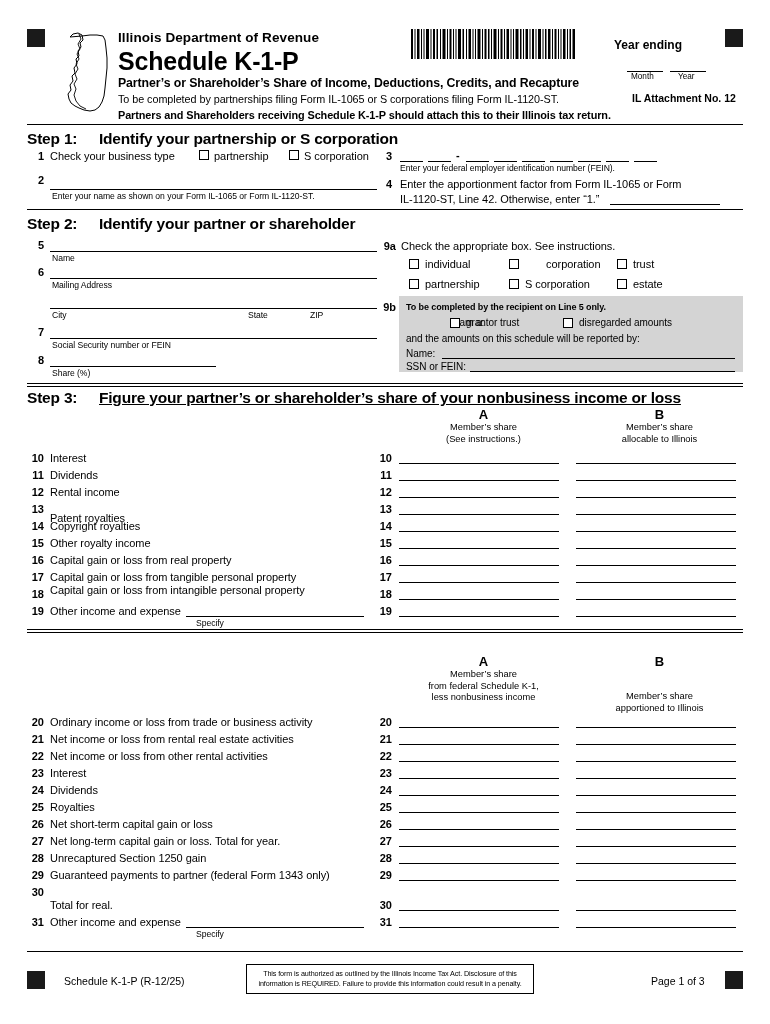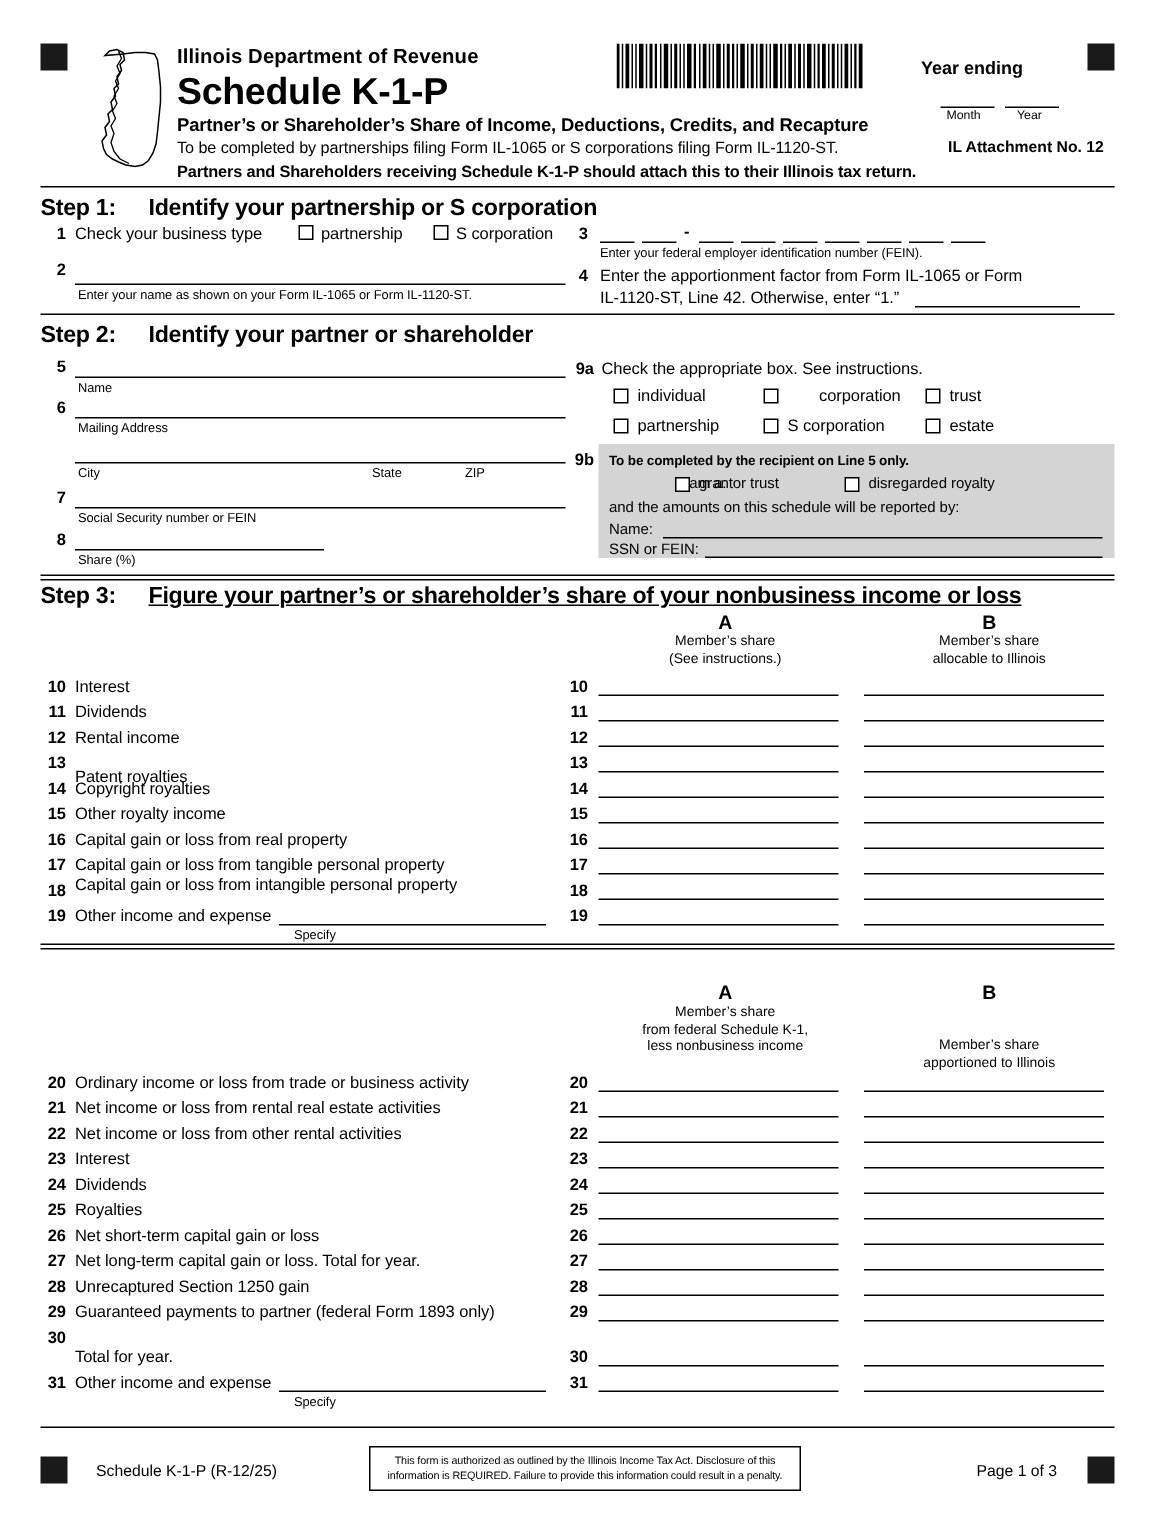--- a/index.html
+++ b/index.html
@@ -269,21 +269,21 @@
   <div class="cbx" style="left:617px; top:279px;"></div>
   <div class="txt" style="left:633px; top:278px;">estate</div>
 
   <div class="num" style="left:378px; top:301px; width:18px;">9b</div>
   <div class="shade9b"></div>
   <div class="b9b-t" style="left:406px; top:302px;">To be completed by the recipient on Line 5 only.</div>
   <div class="b9b-x" style="left:406px; top:317px;padding-left:48px;">I am a:</div>
   <div class="cbx" style="left:450px; top:318px;"></div>
   <div class="b9b-x" style="left:466px; top:317px;">grantor trust</div>
   <div class="cbx" style="left:563px; top:318px;"></div>
-  <div class="b9b-x" style="left:579px; top:317px;">disregarded royalty</div>
+  <div class="b9b-x" style="left:579px; top:317px;">disregarded amounts</div>
   <div class="b9b-x" style="left:406px; top:333px;">and the amounts on this schedule will be reported by:</div>
   <div class="b9b-x" style="left:406px; top:348px;">Name:</div>
   <div class="fline" style="left:442px; top:358px; width:293px;"></div>
   <div class="b9b-x" style="left:406px; top:361px;">SSN or FEIN:</div>
   <div class="fline" style="left:470px; top:371px; width:265px;"></div>
 
   <div class="hrule-dbl" style="top:383px;"></div>
 
   <div class="step-h" style="left:27px; top:389px;text-decoration:underline;">
     <span class="lbl">Step 3:</span><span>Figure your partner’s or shareholder’s share of your nonbusiness income or loss</span>
@@ -425,27 +425,27 @@
   <div class="sline" style="left:399px; top:846px; width:160px;"></div>
   <div class="sline" style="left:576px; top:846px; width:160px;"></div>
 
   <div class="num" style="left:28px; top:852px; width:16px;">28</div>
   <div class="txt" style="left:50px; top:852px;">Unrecaptured Section 1250 gain</div>
   <div class="num" style="left:374px; top:852px; width:18px;">28</div>
   <div class="sline" style="left:399px; top:863px; width:160px;"></div>
   <div class="sline" style="left:576px; top:863px; width:160px;"></div>
 
   <div class="num" style="left:28px; top:869px; width:16px;">29</div>
-  <div class="txt" style="left:50px; top:869px;">Guaranteed payments to partner (federal Form 1893 only)</div>
+  <div class="txt" style="left:50px; top:869px;">Guaranteed payments to partner (federal Form 1343 only)</div>
   <div class="num" style="left:374px; top:869px; width:18px;">29</div>
   <div class="sline" style="left:399px; top:880px; width:160px;"></div>
   <div class="sline" style="left:576px; top:880px; width:160px;"></div>
 
   <div class="num" style="left:28px; top:886px; width:16px;">30</div>
-  <div class="txt" style="left:50px; top:899px;">Total for year.</div>
+  <div class="txt" style="left:50px; top:899px;">Total for real.</div>
   <div class="num" style="left:374px; top:899px; width:18px;">30</div>
   <div class="sline" style="left:399px; top:910px; width:160px;"></div>
   <div class="sline" style="left:576px; top:910px; width:160px;"></div>
 
   <div class="num" style="left:28px; top:916px; width:16px;">31</div>
   <div class="txt" style="left:50px; top:916px;">Other income and expense</div>
   <div class="fline" style="left:186px; top:927px; width:178px;"></div>
   <div class="cap" style="left:196px; top:929px;">Specify</div>
   <div class="num" style="left:374px; top:916px; width:18px;">31</div>
   <div class="sline" style="left:399px; top:927px; width:160px;"></div>

